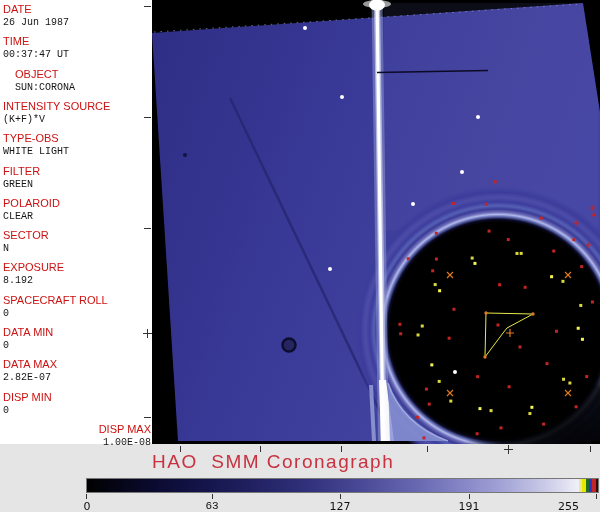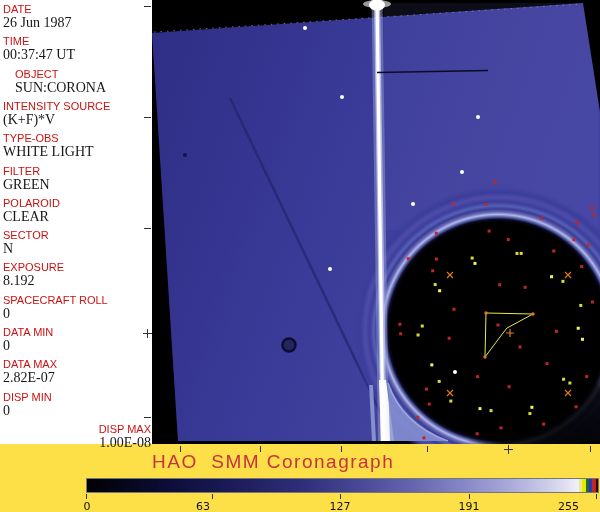--- a/index.html
+++ b/index.html
@@ -1,22 +1,22 @@
 <!DOCTYPE html>
 <html><head>
 <meta charset="utf-8">
 <style>
   html,body{margin:0;padding:0;}
-  #screen{position:relative;width:600px;height:512px;background:#fde047;overflow:hidden;
+  #screen{position:relative;width:600px;height:512px;background:#e5e5e5;overflow:hidden;
           font-family:"Liberation Sans",sans-serif;}
   
   #meta{position:absolute;left:0;top:0;width:152px;height:444px;background:#ffffff;}
   .field{position:absolute;left:3px;width:148px;}
   .field .lab{font-size:11px;line-height:12px;color:#cc1111;letter-spacing:0px;white-space:nowrap;}
-  .field .val{font-size:14px;line-height:15px;color:#161616;font-family:Liberation Serif, serif;white-space:nowrap;}
+  .field .val{font-size:10px;line-height:15px;color:#161616;font-family:Liberation Mono, monospace;white-space:nowrap;}
   
   #imgarea{position:absolute;left:152px;top:0;width:448px;height:444px;background:#000;overflow:hidden;}
   
   .tick-v{position:absolute;width:1px;height:6px;background:#333;}
   .tick-h{position:absolute;width:7px;height:1px;background:#333;}
   .plus{position:absolute;width:9px;height:9px;
         background:linear-gradient(#333,#333) center/9px 1px no-repeat,
                    linear-gradient(#333,#333) center/1px 9px no-repeat;}
   
   #title{position:absolute;left:152px;top:451px;width:448px;
@@ -29,21 +29,21 @@
           #e8e89a 96.2%,#e8e89a 96.8%,
           #e8e800 96.8%,#e8e800 97.6%,
           #1e6e1e 97.6%,#1e6e1e 98.2%,
           #2a35c8 98.2%,#2a35c8 98.9%,
           #c22626 98.9%,#c22626 99.6%,
           #300808 99.6%,#300808 100%);}
   .cbtick{position:absolute;top:494px;width:1px;height:5px;background:#333;}
   .cblab{position:absolute;top:500px;font-size:11px;color:#111;
          font-family:"DejaVu Sans","Liberation Sans",sans-serif;text-align:center;}
   #cbl0{left:80px;width:14px;}
-  #cbl1{left:189px;width:28px;}
+  #cbl1{left:198px;width:28px;font-family:Liberation Mono, monospace;}
   #cbl2{left:319px;width:42px;}
   #cbl3{left:448px;width:42px;}
   #cbl4{left:558px;width:42px;text-align:left;}
 </style>
 </head>
 <body>
 
 <div id="screen">
 
   <div id="meta">

